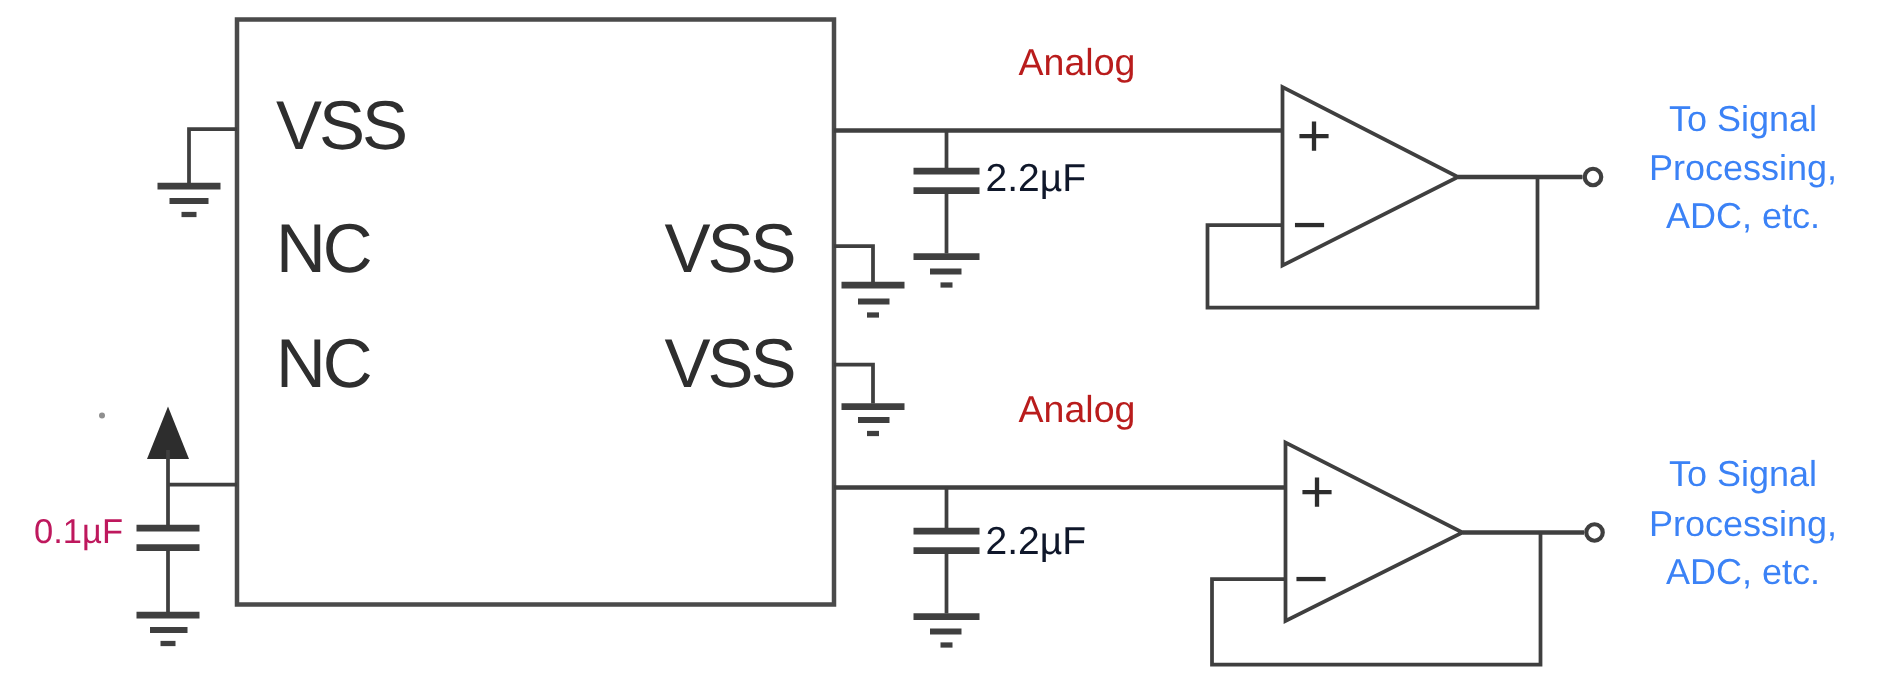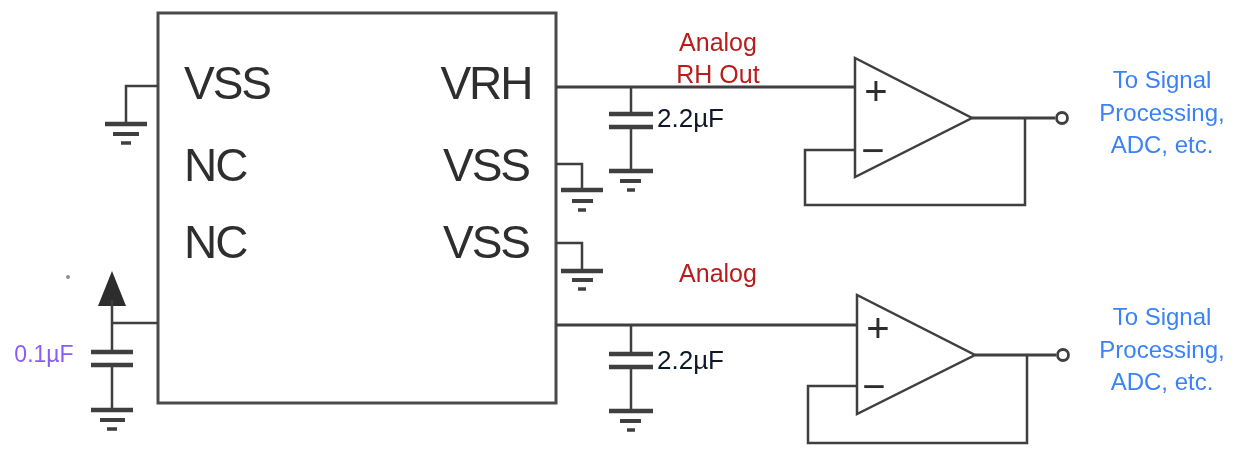--- a/index.html
+++ b/index.html
@@ -15,21 +15,21 @@
   .txt { position: absolute; color: #2d2d2d; white-space: nowrap; }
   .pin-label {
     font-size: 46px;
     line-height: 46px;
     letter-spacing: -2px;
     color: #2e2e2e;
   }
   .pin-left { left: 184px; }
   .pin-right { left: 426px; width: 120px; text-align: center; }
   .cap-label { font-size: 26px; line-height: 26px; color: #0f172a; }
-  .cap-label-small { font-size: 23px; line-height: 23px; color: #8b5cf6; text-align: center; width: 76px; }
+  .cap-label-small { font-size: 23px; line-height: 23px; color: #be185d; text-align: right; width: 76px; }
   .net-label {
     position: absolute;
     left: 640px; width: 156px;
     text-align: center;
     font-size: 25px; line-height: 32px;
     color: #b91c1c;
   }
   .out-label {
     position: absolute;
     left: 1084px; width: 156px;
@@ -110,31 +110,29 @@
       <polygon points="857,295 857,414 975,355" fill="#ffffff"></polygon>
       <path d="M975,355 H1056" stroke-width="3"></path>
       <circle cx="1063" cy="355" r="5.5" stroke-width="2.8" fill="#ffffff"></circle>
     </g>
   </svg>
 
   <div class="txt pin-label pin-left" style="top:60px">VSS</div>
   <div class="txt pin-label pin-left" style="top:142px">NC</div>
   <div class="txt pin-label pin-left" style="top:219px">NC</div>
 
-  <div class="txt pin-label pin-right" style="top:60px">VRH</div>
   <div class="txt pin-label pin-right" style="top:142px">VSS</div>
   <div class="txt pin-label pin-right" style="top:219px">VSS</div>
 
   <div class="txt cap-label-small" style="left:6px; top:343px">0.1µF</div>
   <div class="txt cap-label" style="left:657px; top:105px">2.2µF</div>
   <div class="txt cap-label" style="left:657px; top:347px">2.2µF</div>
 
   <div class="net-label" style="top:26px">
     <div>Analog</div>
-    <div>RH Out</div>
   </div>
   <div class="net-label" style="top:257px">
     <div>Analog</div>
   </div>
 
   <div class="opamp-sign" style="left:854px; top:69px">+</div>
   <div class="opamp-sign" style="left:851px; top:128px">−</div>
   <div class="opamp-sign" style="left:856px; top:306px">+</div>
   <div class="opamp-sign" style="left:852px; top:364px">−</div>
 

